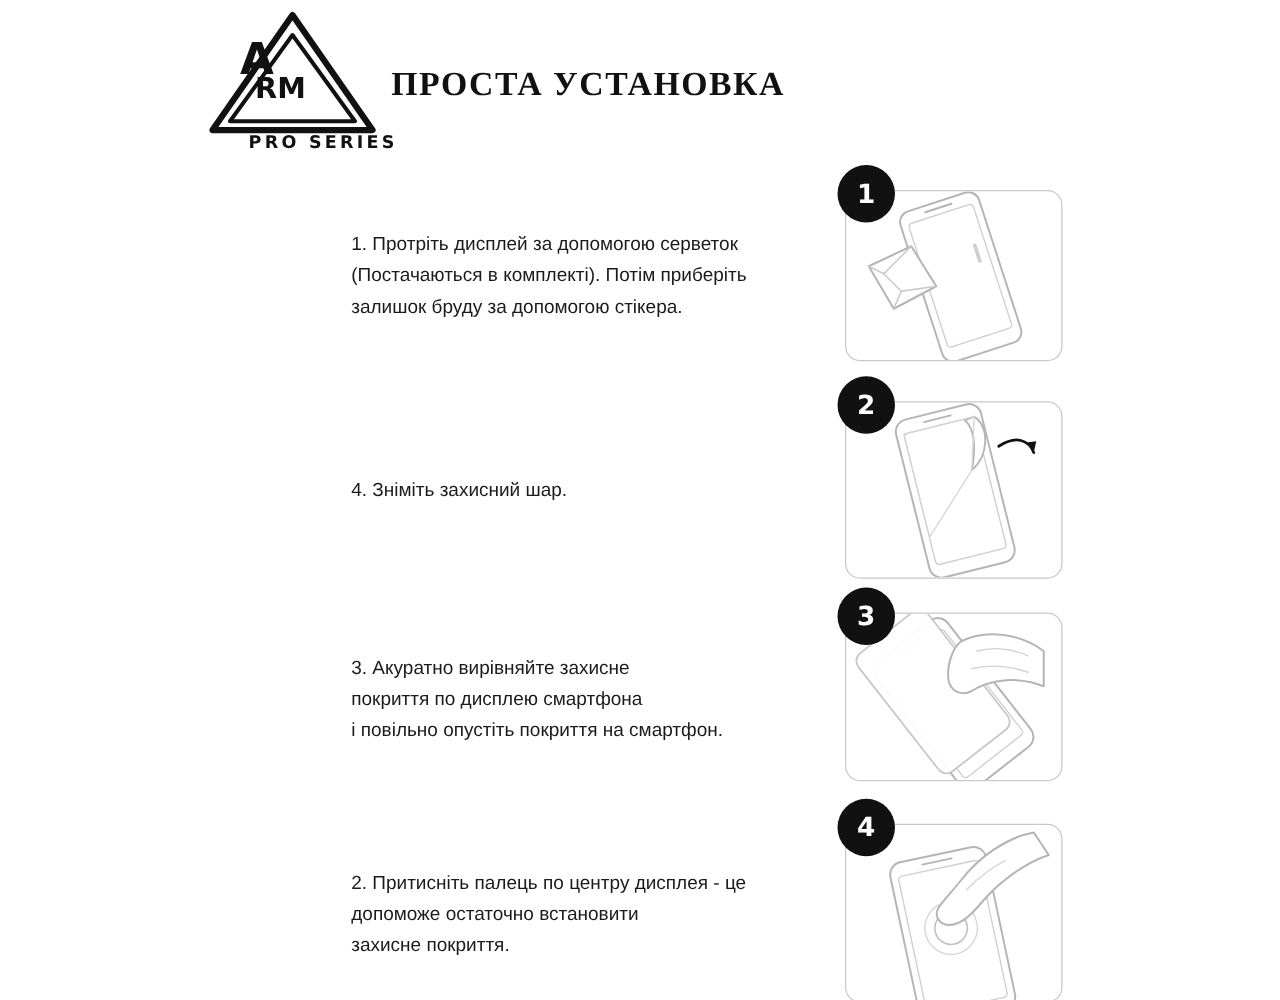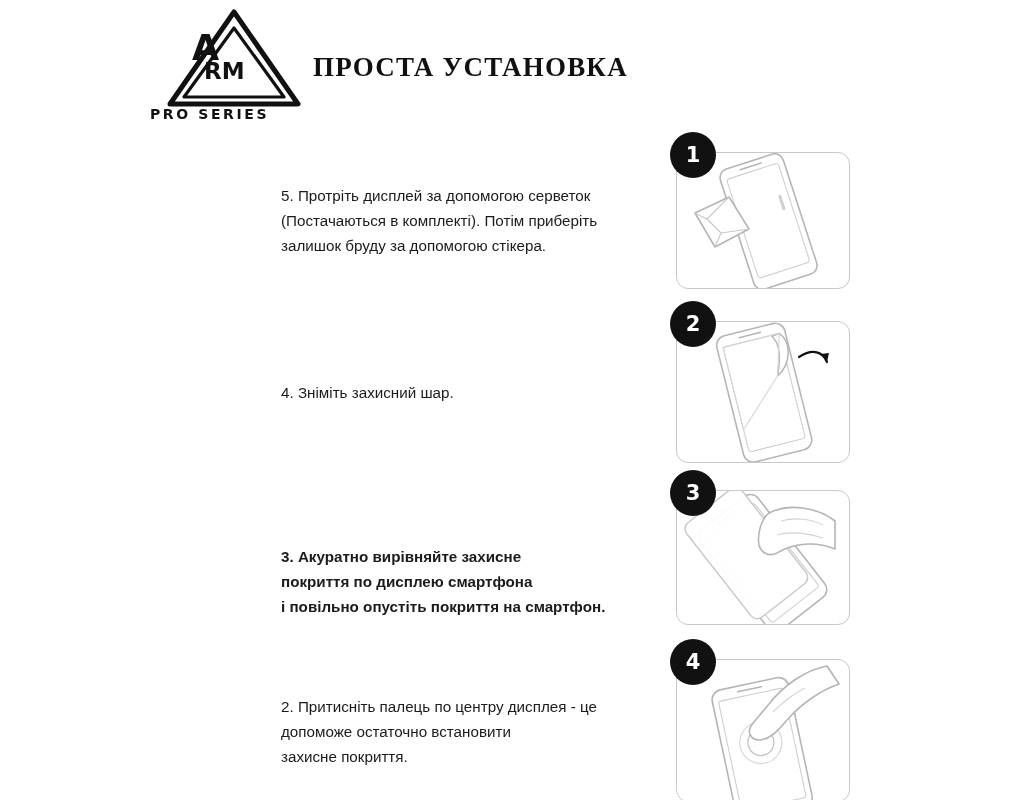--- a/index.html
+++ b/index.html
@@ -58,21 +58,21 @@
     font-weight: bold;
     color: #111;
     letter-spacing: 0px;
     font-family: "DejaVu Sans", sans-serif;
   }
   .logo-pro {
     position: absolute;
     left: 0px;
     top: 98px;
     width: 168px;
-    text-align: left;
+    text-align: right;
     font-size: 14px;
     font-weight: bold;
     letter-spacing: 2.6px;
     color: #111;
     font-family: "DejaVu Sans", sans-serif;
   }
 
   
   .page-title {
     position: absolute;
@@ -135,21 +135,21 @@
   <div class="logo-letters">
     <span class="logo-a">A</span>
     <span class="logo-rm">RM</span>
   </div>
   <div class="logo-pro">PRO SERIES</div>
 </div>
 
 <div class="page-title">ПРОСТА УСТАНОВКА</div>
 
 <div class="step">
-  <div class="step-text" style="left:281px; top:183px; width:380px;">5. Протріть дисплей за допомогою серветок
+  <div class="step-text" style="left:281px; top:183px; width:380px;">1. Протріть дисплей за допомогою серветок
 (Постачаються в комплекті). Потім приберіть
 залишок бруду за допомогою стікера.</div>
   <div class="step-badge" style="left:670px; top:132px;">1</div>
   <div class="step-frame" style="left:676px; top:152px; width:172px; height:135px;">
     <svg width="172" height="135" viewBox="0 0 172 135">
 
       <g transform="rotate(-18 90 67)">
         <rect x="58" y="6" width="66" height="126" rx="9" ry="9" fill="#ffffff" stroke="#b5b5b5" stroke-width="1.6"></rect>
         <rect x="64" y="16" width="54" height="104" rx="3" ry="3" fill="#ffffff" stroke="#cfcfcf" stroke-width="1.1"></rect>
         <line x1="80" y1="11" x2="102" y2="11" stroke="#b5b5b5" stroke-width="1.6" stroke-linecap="round"></line>
@@ -180,21 +180,21 @@
         <path d="M58 17 L116 17 L104 58 L58 102 Z" fill="none" stroke="#d6d6d6" stroke-width="1.1"></path>
       </g>
 
       <path d="M122 35 C 136 26, 146 30, 150 40" fill="none" stroke="#111111" stroke-width="2.2" stroke-linecap="round"></path>
       <path d="M150 40 L144 32 L152 31 Z" fill="#111111"></path>
     </svg>
   </div>
 </div>
 
 <div class="step">
-  <div class="step-text" style="left:281px; top:544px; width:400px;font-weight:bold;">3. Акуратно вирівняйте захисне
+  <div class="step-text" style="left:281px; top:522px; width:400px;">3. Акуратно вирівняйте захисне
 покриття по дисплею смартфона
 і повільно опустіть покриття на смартфон.</div>
   <div class="step-badge" style="left:670px; top:470px;">3</div>
   <div class="step-frame" style="left:676px; top:490px; width:172px; height:133px;">
     <svg width="172" height="133" viewBox="0 0 172 133">
 
       <g transform="rotate(-38 86 72)">
         <rect x="50" y="8" width="72" height="128" rx="10" ry="10" fill="#ffffff" stroke="#b5b5b5" stroke-width="1.6"></rect>
         <rect x="56" y="19" width="60" height="106" rx="3" ry="3" fill="#ffffff" stroke="#cfcfcf" stroke-width="1.1"></rect>
         <line x1="75" y1="13.5" x2="97" y2="13.5" stroke="#b5b5b5" stroke-width="1.5" stroke-linecap="round"></line>

